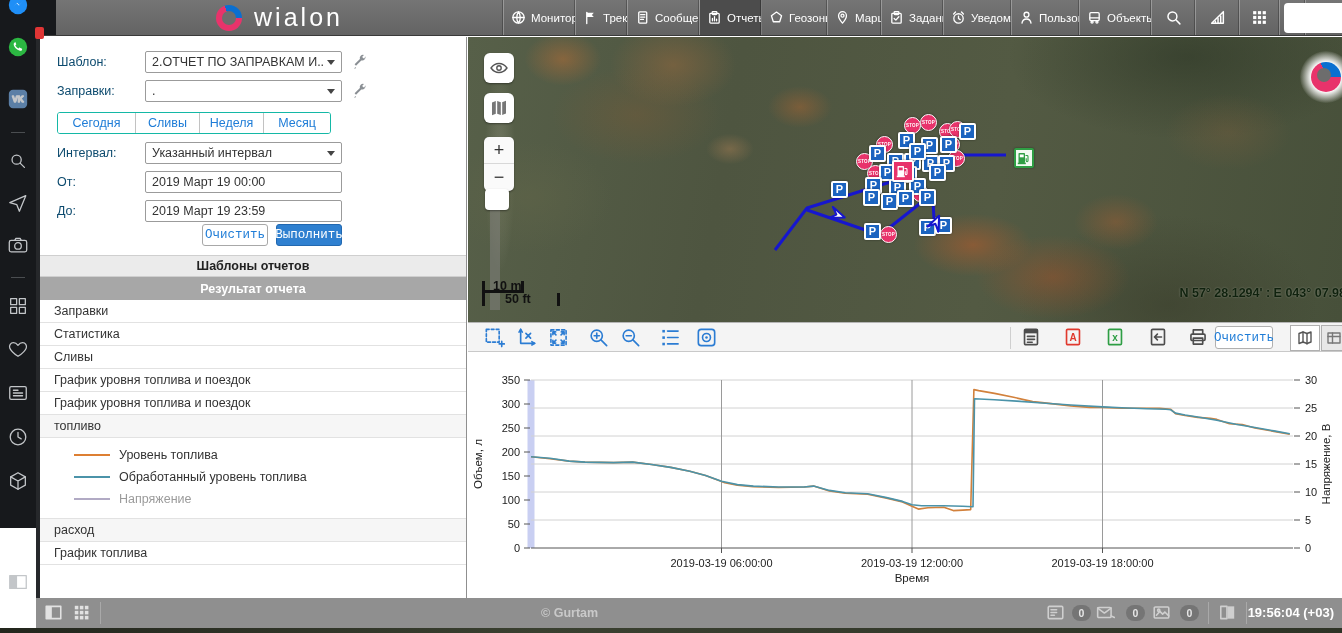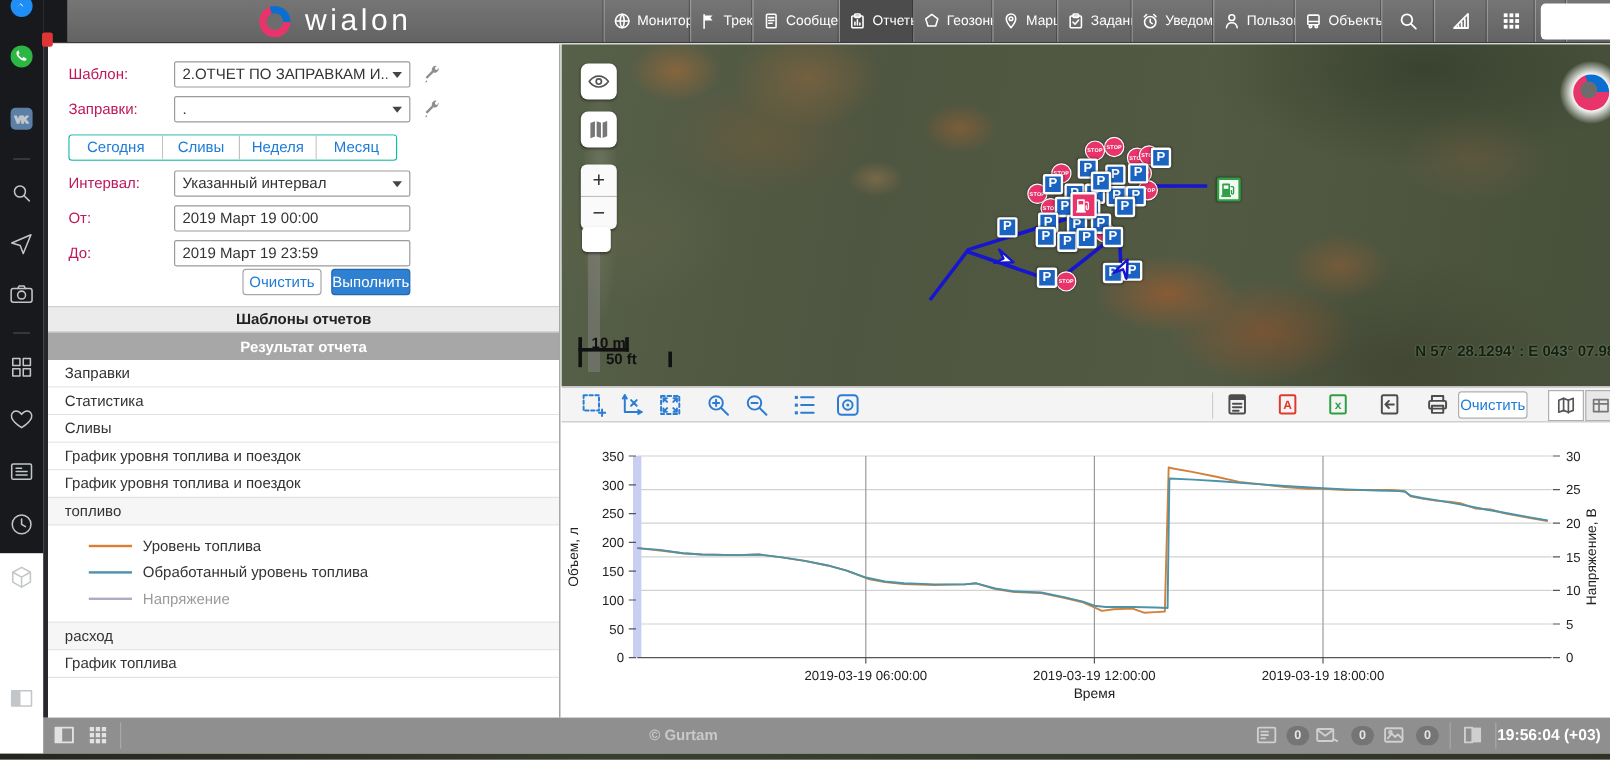--- a/index.html
+++ b/index.html
@@ -5,21 +5,21 @@
   * { margin:0; padding:0; box-sizing:border-box; }
   html,body { background:#222; }
   #app {
     position:relative; width:1342px; height:633px; overflow:hidden;
     background:#fff; font-family:"Liberation Sans",sans-serif; color:#333;
   }
   .icon { display:inline-flex; align-items:center; justify-content:center; flex:none; }
   .icon svg { display:block; }
 
   
-  #browser-sidebar { position:absolute; left:0; top:0; width:36px; height:461px; background:#17191c; z-index:30; }
+  #browser-sidebar { position:absolute; left:0; top:0; width:36px; height:528px; background:#17191c; z-index:30; }
   .sb-ic { position:absolute; left:7px; width:22px; height:22px; color:#c3c6c9; cursor:pointer; }
   .sb-div { position:absolute; left:11px; width:14px; height:1px; background:#4a4d50; }
   #panel-border { position:absolute; left:36px; top:36px; width:4px; height:562px; background:#26282b; z-index:25; }
   #red-notif { position:absolute; left:35px; top:27px; width:9px; height:12px; background:#e03535; border-radius:2px; z-index:40; }
 
   
   #top-nav { position:absolute; left:36px; top:0; width:1306px; height:36px;
     background:linear-gradient(#757575,#636363); border-bottom:1px solid #3a3a3a;
     display:flex; align-items:stretch; z-index:20; }
   #nav-darkstrip { width:20px; background:#17191c; flex:none; }
@@ -35,32 +35,32 @@
     border-right:1px solid rgba(255,255,255,.28); box-shadow:inset -1px 0 0 rgba(0,0,0,.25); }
   .tab.active { background:#4c4c4c; }
   .tab .icon { color:#fff; }
   .nav-btn { display:flex; align-items:center; justify-content:center; color:#fff; cursor:pointer;
     border-right:1px solid rgba(255,255,255,.28); box-shadow:inset -1px 0 0 rgba(0,0,0,.25); }
   #nav-popup { position:absolute; right:0; top:3px; width:58px; height:30px; background:#fff; border-radius:4px 0 0 4px; }
 
   
   #left-panel { position:absolute; left:40px; top:37px; width:427px; height:561px; background:#fff;
     border-right:1px solid #8f8f8f; overflow:hidden; z-index:10; }
-  .flabel { position:absolute; font-size:12.5px; color:#be185d; }
+  .flabel { position:absolute; font-size:12.5px; color:#0c4a6e; }
   .select, .tinput { position:absolute; height:22px; background:#fff; border:1px solid #9b9b9b; border-radius:2px;
     font-size:12.5px; color:#333; display:flex; align-items:center; padding:0 6px; cursor:pointer; }
   .select .val { flex:1; overflow:hidden; white-space:nowrap; }
   .caret { width:0; height:0; border-left:4px solid transparent; border-right:4px solid transparent; border-top:5px solid #444; margin-left:4px; flex:none; }
   .tinput input { border:none; outline:none; width:100%; font:inherit; color:#333; background:transparent; }
   .wrench { position:absolute; width:16px; height:16px; cursor:pointer; }
   #quick-ranges { position:absolute; left:17px; top:75px; display:flex; border:1px solid #14b8a6; border-radius:3px; overflow:hidden; height:22px; }
   .qr { display:flex; align-items:center; justify-content:center; font-size:12.5px; color:#1e7cd7;
     border-right:1px solid #c2c2c2; cursor:pointer; background:#fff; }
   .qr:last-child { border-right:none; }
-  .btn { display:inline-flex; align-items:center; justify-content:center; font-size:12.5px; border-radius:3px; cursor:pointer; }
+  .btn { display:inline-flex; align-items:center; justify-content:center; font-size:12.5px; border-radius:3px; cursor:pointer;font-family:Liberation Mono, monospace; }
   #btn-clear-form { position:absolute; left:162px; top:187px; width:66px; height:22px; background:#fff; border:1px solid #a8a8a8; color:#1e7cd7; }
   #btn-execute { position:absolute; left:236px; top:187px; width:66px; height:22px; background:#2f80d0; border:1px solid #2268b0; color:#fff; }
   #report-list { position:absolute; left:0; top:218px; width:100%; }
   .sec-h1 { height:22px; background:#ebebeb; border-top:1px solid #cfcfcf; border-bottom:1px solid #cfcfcf;
     font-size:12.5px; font-weight:bold; color:#222; display:flex; align-items:center; justify-content:center; }
   .sec-h2 { height:23px; background:#a7a7a7; font-size:12.5px; font-weight:bold; color:#fff;
     display:flex; align-items:center; justify-content:center; }
   .rrow { height:23px; display:flex; align-items:center; padding-left:14px; font-size:12.5px; color:#333;
     border-bottom:1px solid #e2e2e2; cursor:pointer; background:#fff; }
   .rrow.group { background:#f6f6f6; }

